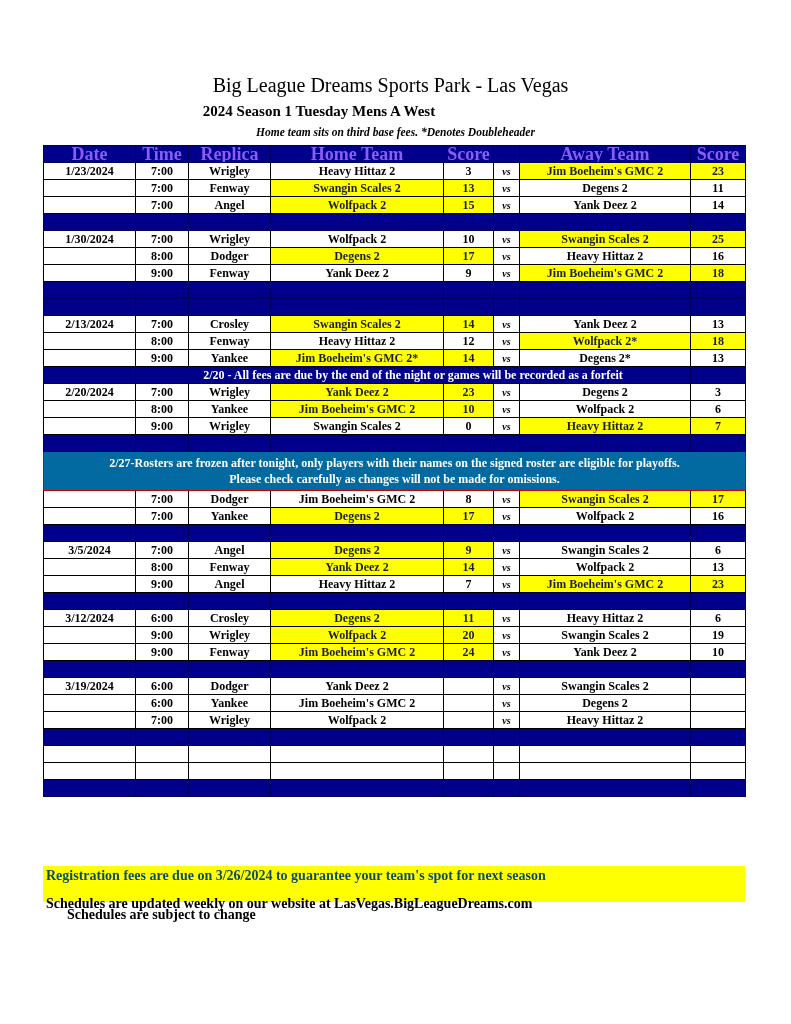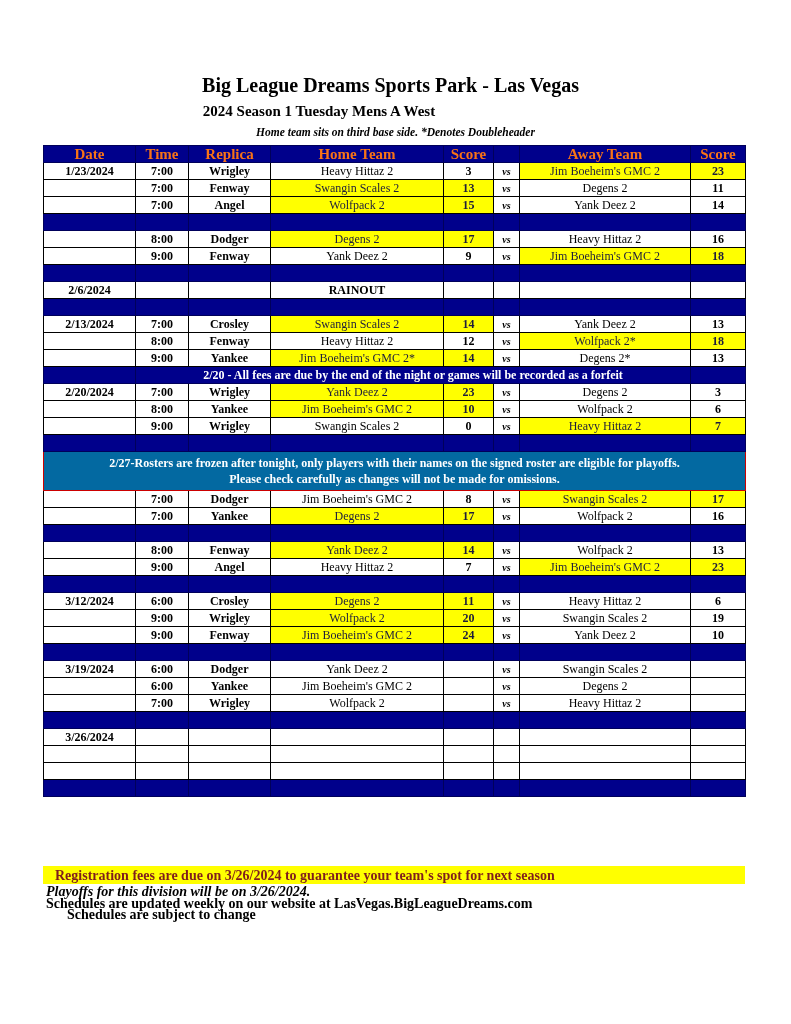--- a/index.html
+++ b/index.html
@@ -1,40 +1,40 @@
 <!DOCTYPE html>
 <html><head>
 <meta charset="utf-8">
 <style>
   html, body { margin:0; padding:0; background:#ffffff; }
   body { width:791px; height:1024px; position:relative; font-family:"Liberation Serif","DejaVu Serif",serif; color:#000; }
-  .title { position:absolute; top:74px; left:0; width:781px; text-align:center; font-weight:bold; font-size:20px; }
+  .title { position:absolute; top:74px; left:0; width:781px; text-align:center; font-weight:normal; font-size:20px; }
   .subtitle { position:absolute; top:103px; left:0; width:638px; text-align:center; font-weight:bold; font-size:15px; }
   .note { position:absolute; top:126px; left:0; width:791px; text-align:center; font-weight:bold; font-style:italic; font-size:11.5px; }
   table.sched { position:absolute; top:145px; left:43px; width:702px; border-collapse:collapse; table-layout:fixed; font-size:12px; font-weight:bold; }
   table.sched td, table.sched th { border:1px solid #000; padding:0; height:16px; line-height:15px; text-align:center; overflow:hidden; white-space:nowrap; }
-  table.sched th { background:#00008b; color:#f97316; font-size:15px; border-color:#00005a; }
+  table.sched th { background:#00008b; color:#8b5cf6; font-size:18px; border-color:#00005a; }
   tr.sep td { background:#00008b; height:16px; border-color:#00005a; }
   td.win { background:#ffff00; color:#1e1e3c; }
-  td.team { font-weight:normal; }
+  td.team { font-weight:bold; }
   td.vs { font-style:italic; font-size:10px; }
   td.notice { background:#00008b; color:#ffffff; font-size:12px; }
   tr.redbanner td { background:#0369a1; color:#ffffff; height:38px; line-height:16px; white-space:normal; font-size:12px; border-color:#c00; }
   .footer { position:absolute; left:46px; font-weight:bold; font-size:14px; }
   .f1 { top:884px;font-style:italic; }
-  .f2 { top:866px; left:43px; width:702px; background:#ffff00; color:#7f1d1d; padding-left:12px; box-sizing:border-box; height:18px; line-height:19px; }
+  .f2 { top:866px; left:43px; width:702px; background:#ffff00; color:#0c4a6e; padding-left:3px; box-sizing:border-box; height:36px; line-height:19px; }
   .f3 { top:896px; }
   .f4 { top:907px;margin-left:21px; }
 </style>
 </head>
 <body>
 
 <div class="title">Big League Dreams Sports Park - Las Vegas</div>
 <div class="subtitle">2024 Season 1 Tuesday Mens A West</div>
-<div class="note">Home team sits on third base side.  *Denotes Doubleheader</div>
+<div class="note">Home team sits on third base fees.  *Denotes Doubleheader</div>
 
 <table class="sched">
   <colgroup>
     <col style="width:92px">
       <col style="width:53px">
       <col style="width:82px">
       <col style="width:173px">
     <col style="width:50px">
       <col style="width:26px">
       <col style="width:171px">
@@ -87,20 +87,30 @@
         <td></td>
         <td></td>
         <td></td>
         <td></td>
         <td></td>
         <td></td>
         <td></td>
         <td></td>
       </tr>
       <tr>
+        <td>1/30/2024</td>
+        <td>7:00</td>
+        <td>Wrigley</td>
+        <td class="team">Wolfpack 2</td>
+        <td>10</td>
+        <td class="vs">vs</td>
+        <td class="win team">Swangin Scales 2</td>
+        <td class="win">25</td>
+      </tr>
+      <tr>
         <td></td>
         <td>8:00</td>
         <td>Dodger</td>
         <td class="win team">Degens 2</td>
         <td class="win">17</td>
         <td class="vs">vs</td>
         <td class="team">Heavy Hittaz 2</td>
         <td>16</td>
       </tr>
       <tr>
@@ -111,30 +121,20 @@
         <td>9</td>
         <td class="vs">vs</td>
         <td class="win team">Jim Boeheim's GMC 2</td>
         <td class="win">18</td>
       </tr>
       <tr class="sep">
         <td></td>
         <td></td>
         <td></td>
         <td></td>
-        <td></td>
-        <td></td>
-        <td></td>
-        <td></td>
-      </tr>
-      <tr>
-        <td>2/6/2024</td>
-        <td></td>
-        <td></td>
-        <td>RAINOUT</td>
         <td></td>
         <td></td>
         <td></td>
         <td></td>
       </tr>
       <tr class="sep">
         <td></td>
         <td></td>
         <td></td>
         <td></td>
@@ -248,20 +248,30 @@
         <td></td>
         <td></td>
         <td></td>
         <td></td>
         <td></td>
         <td></td>
         <td></td>
         <td></td>
       </tr>
       <tr>
+        <td>3/5/2024</td>
+        <td>7:00</td>
+        <td>Angel</td>
+        <td class="win team">Degens 2</td>
+        <td class="win">9</td>
+        <td class="vs">vs</td>
+        <td class="team">Swangin Scales 2</td>
+        <td>6</td>
+      </tr>
+      <tr>
         <td></td>
         <td>8:00</td>
         <td>Fenway</td>
         <td class="win team">Yank Deez 2</td>
         <td class="win">14</td>
         <td class="vs">vs</td>
         <td class="team">Wolfpack 2</td>
         <td>13</td>
       </tr>
       <tr>
@@ -349,30 +359,20 @@
         <td>7:00</td>
         <td>Wrigley</td>
         <td class="team">Wolfpack 2</td>
         <td></td>
         <td class="vs">vs</td>
         <td class="team">Heavy Hittaz 2</td>
         <td></td>
       </tr>
       <tr class="sep">
         <td></td>
-        <td></td>
-        <td></td>
-        <td></td>
-        <td></td>
-        <td></td>
-        <td></td>
-        <td></td>
-      </tr>
-      <tr>
-        <td>3/26/2024</td>
         <td></td>
         <td></td>
         <td></td>
         <td></td>
         <td></td>
         <td></td>
         <td></td>
       </tr>
       <tr>
         <td></td>

